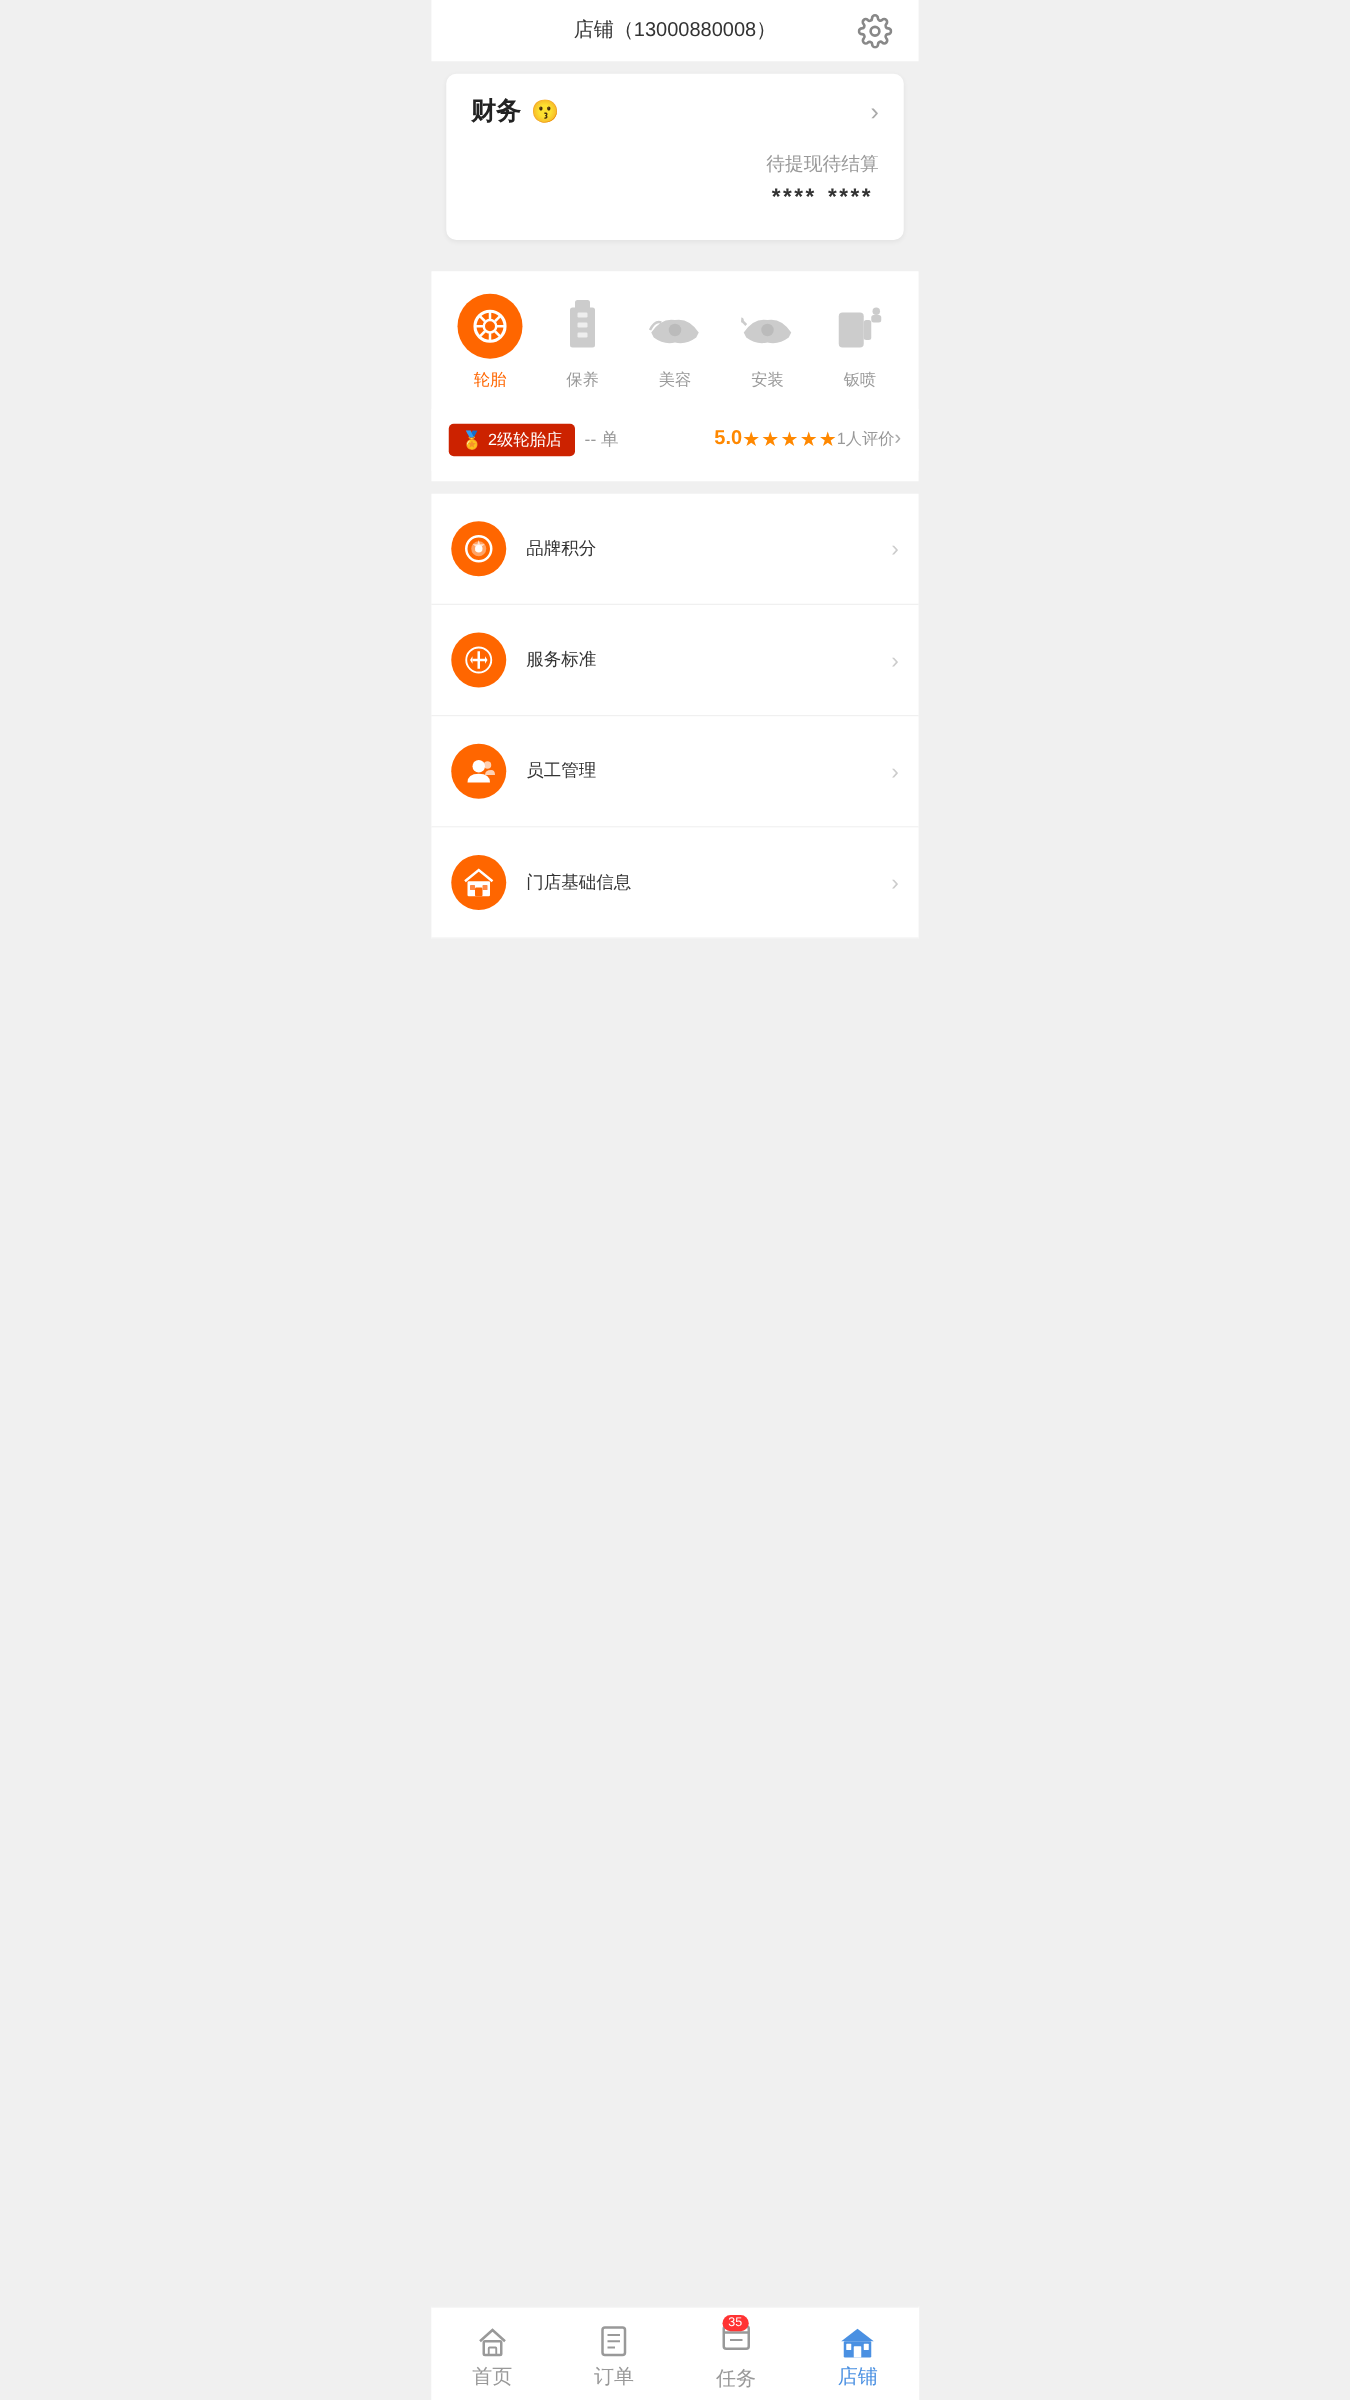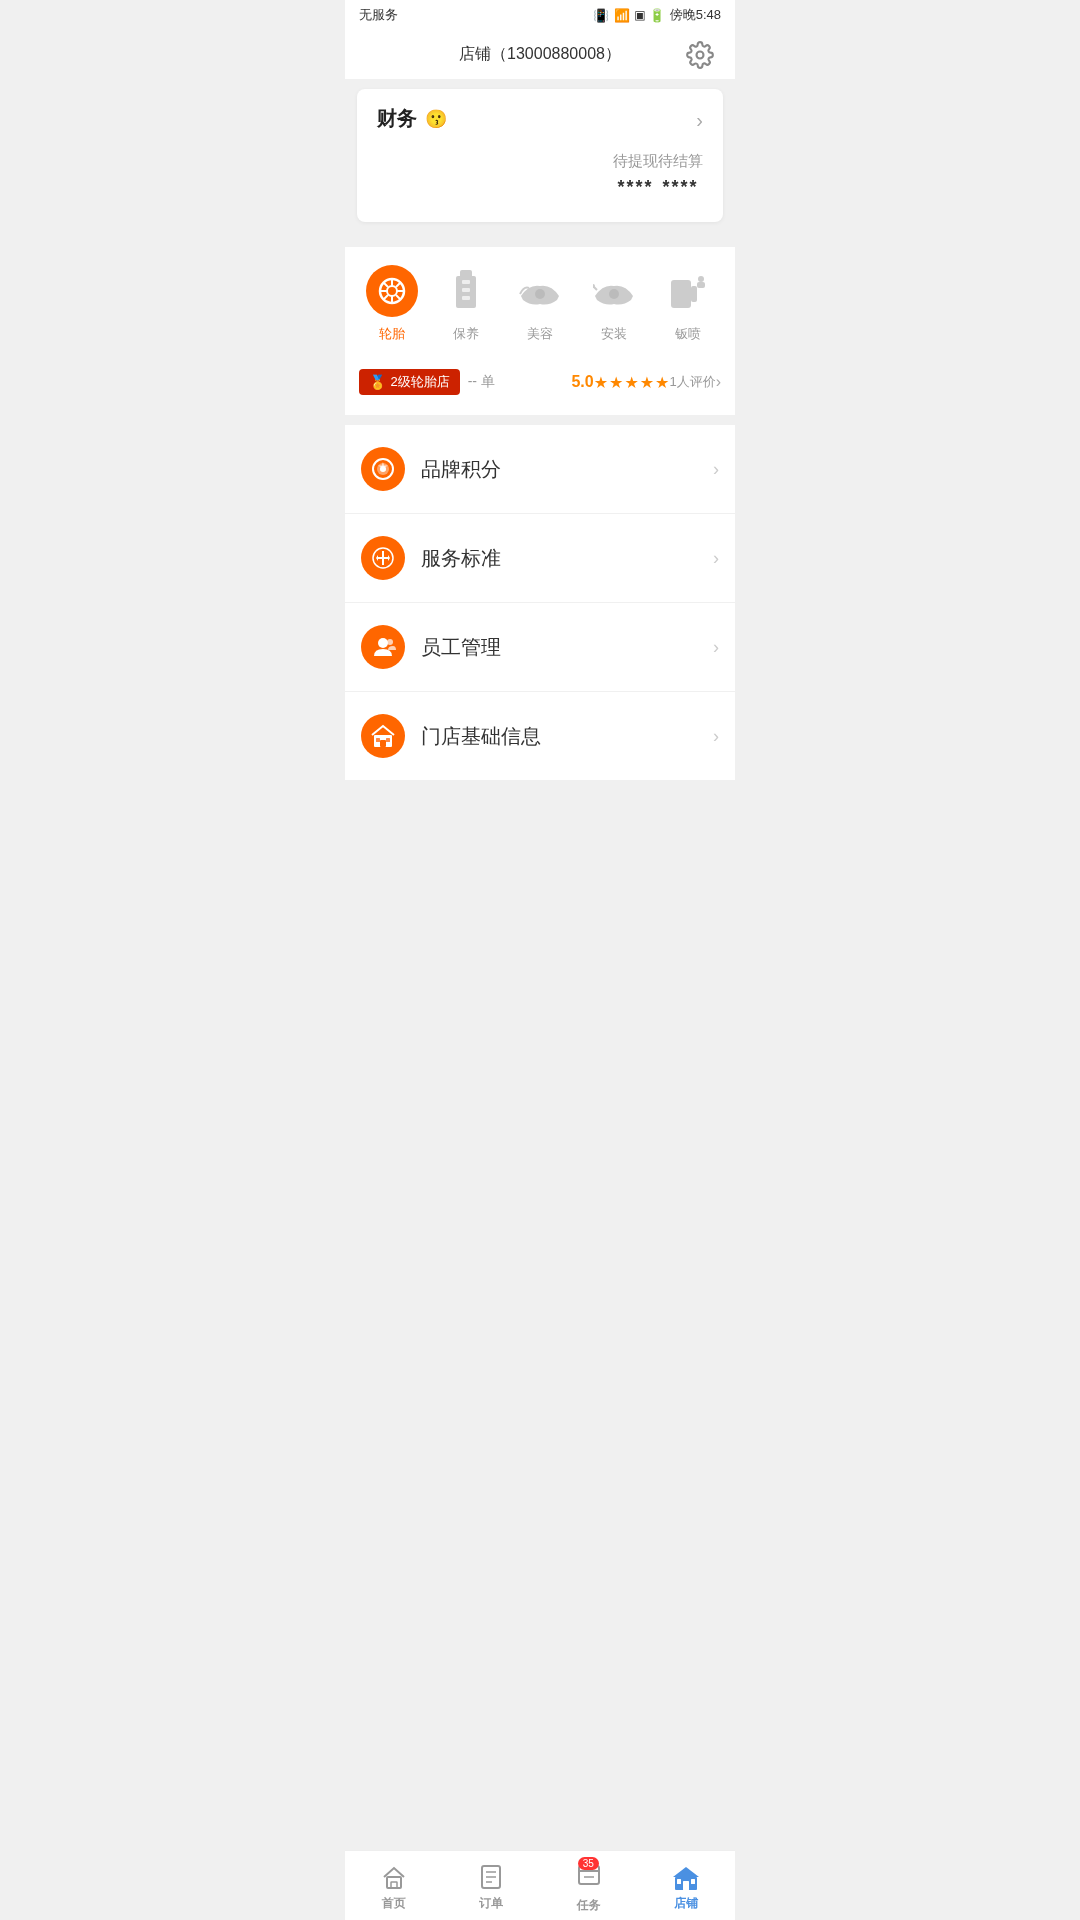--- a/index.html
+++ b/index.html
@@ -228,21 +228,21 @@
       border-radius: 50%;
       background: #ff6600;
       display: flex;
       align-items: center;
       justify-content: center;
       margin-right: 16px;
       flex-shrink: 0;
     }
     .menu-label {
       flex: 1;
-      font-size: 20px;
+      font-size: 14px;
       color: #333;
     }
     .menu-arrow {
       color: #ccc;
       font-size: 18px;
     }
 
     
     .bottom-nav {
       background: #fff;
@@ -260,23 +260,22 @@
     .nav-item {
       display: flex;
       flex-direction: column;
       align-items: center;
       gap: 4px;
       cursor: pointer;
       min-width: 60px;
       position: relative;
     }
     .nav-label {
-      font-size: 12px;
+      font-size: 16px;
       color: #999;
-      font-weight: bold;
     }
     .nav-label.active {
       color: #4a90e2;
     }
     .nav-badge {
       position: absolute;
       top: -4px;
       right: 4px;
       background: #ff3333;
       color: #fff;
@@ -289,30 +288,20 @@
 
     .page-wrapper {
       padding-bottom: 100px;
     }
   </style>
 </head>
 <body>
 
 <div class="page-wrapper">
 
-  <div class="status-bar">
-    <span>无服务</span>
-    <div class="status-right">
-      <span style="font-size:13px;">📳</span>
-      <span>📶</span>
-      <span style="font-size:12px;">▣</span>
-      <span>🔋</span>
-      <span>傍晚5:48</span>
-    </div>
-  </div>
 
   <div class="header">
     <span class="header-title">店铺（13000880008）</span>
     <div class="header-settings">
       <svg class="gear-svg" viewBox="0 0 24 24" fill="none" stroke="#888" stroke-width="1.8">
         <circle cx="12" cy="12" r="3"></circle>
         <path d="M19.4 15a1.65 1.65 0 0 0 .33 1.82l.06.06a2 2 0 0 1-2.83 2.83l-.06-.06a1.65 1.65 0 0 0-1.82-.33 1.65 1.65 0 0 0-1 1.51V21a2 2 0 0 1-4 0v-.09A1.65 1.65 0 0 0 9 19.4a1.65 1.65 0 0 0-1.82.33l-.06.06a2 2 0 0 1-2.83-2.83l.06-.06A1.65 1.65 0 0 0 4.68 15a1.65 1.65 0 0 0-1.51-1H3a2 2 0 0 1 0-4h.09A1.65 1.65 0 0 0 4.6 9a1.65 1.65 0 0 0-.33-1.82l-.06-.06a2 2 0 0 1 2.83-2.83l.06.06A1.65 1.65 0 0 0 9 4.68a1.65 1.65 0 0 0 1-1.51V3a2 2 0 0 1 4 0v.09a1.65 1.65 0 0 0 1 1.51 1.65 1.65 0 0 0 1.82-.33l.06-.06a2 2 0 0 1 2.83 2.83l-.06.06A1.65 1.65 0 0 0 19.4 9a1.65 1.65 0 0 0 1.51 1H21a2 2 0 0 1 0 4h-.09a1.65 1.65 0 0 0-1.51 1z"></path>
       </svg>
     </div>
   </div>

